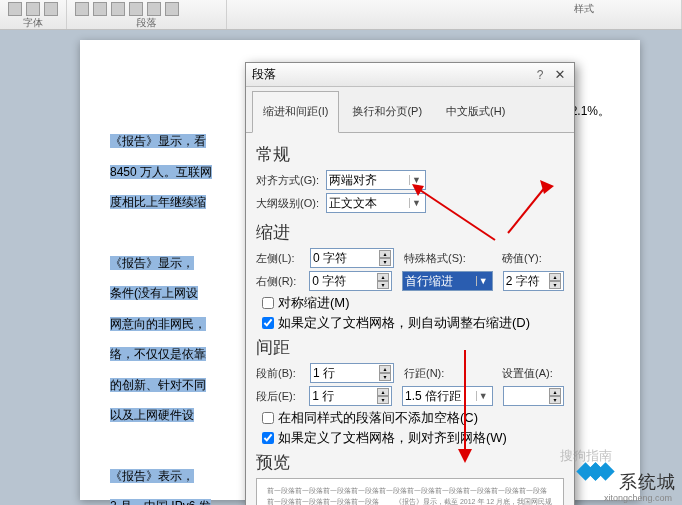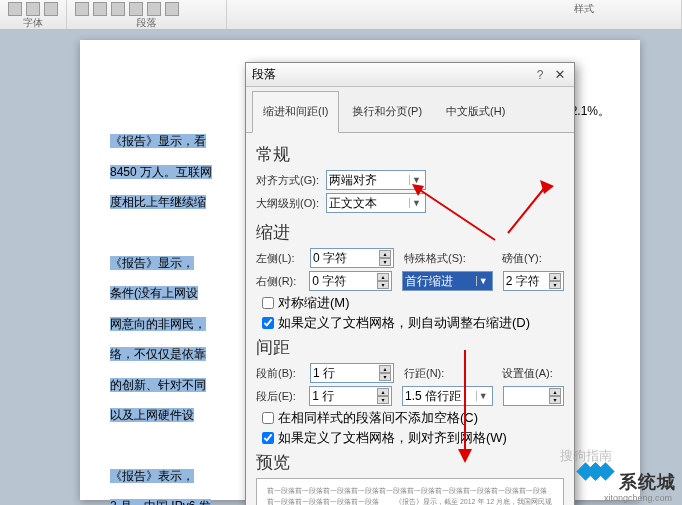--- a/index.html
+++ b/index.html
@@ -38,21 +38,21 @@
 .spin .sb{width:12px;height:8px;background:#e0e0e0;border:1px solid #999;font-size:6px;line-height:6px;text-align:center}
 .combo .dd{width:14px;text-align:center;color:#555;border-left:1px solid #bbb;font-size:9px}
 .chk{display:flex;align-items:center;gap:4px;margin:2px 0 2px 6px}
 .chk input{width:12px;height:12px}
 .chk span{font-size:13px}
 .preview{border:1px solid #b0b0b0;background:#fff;height:84px;margin:3px 0;padding:6px 10px;overflow:hidden;font-size:7px;color:#888;line-height:1.6}
 .arrow{position:absolute;z-index:200;pointer-events:none}
 .logo{position:absolute;right:6px;bottom:6px;display:flex;align-items:center;gap:6px;z-index:300}
 .logo-mark{width:34px;height:34px;position:relative}
 .sq{position:absolute;width:13px;height:13px;background:#1296db;transform:rotate(45deg)}
-.logo-txt{font-size:18px;color:#333;font-weight:bold;letter-spacing:1px}
+.logo-txt{font-size:18px;color:#333;font-weight:normal;letter-spacing:1px}
 .logo-sub{position:absolute;right:10px;bottom:2px;font-size:9px;color:#888}
 .wm{position:absolute;right:70px;bottom:40px;color:#999;font-size:13px;opacity:.6;z-index:150}
 </style>
 </head>
 <body>
 
 <div class="app">
  <div class="ribbon">
   <div class="rib-grp">
    <div class="rib-icons">

